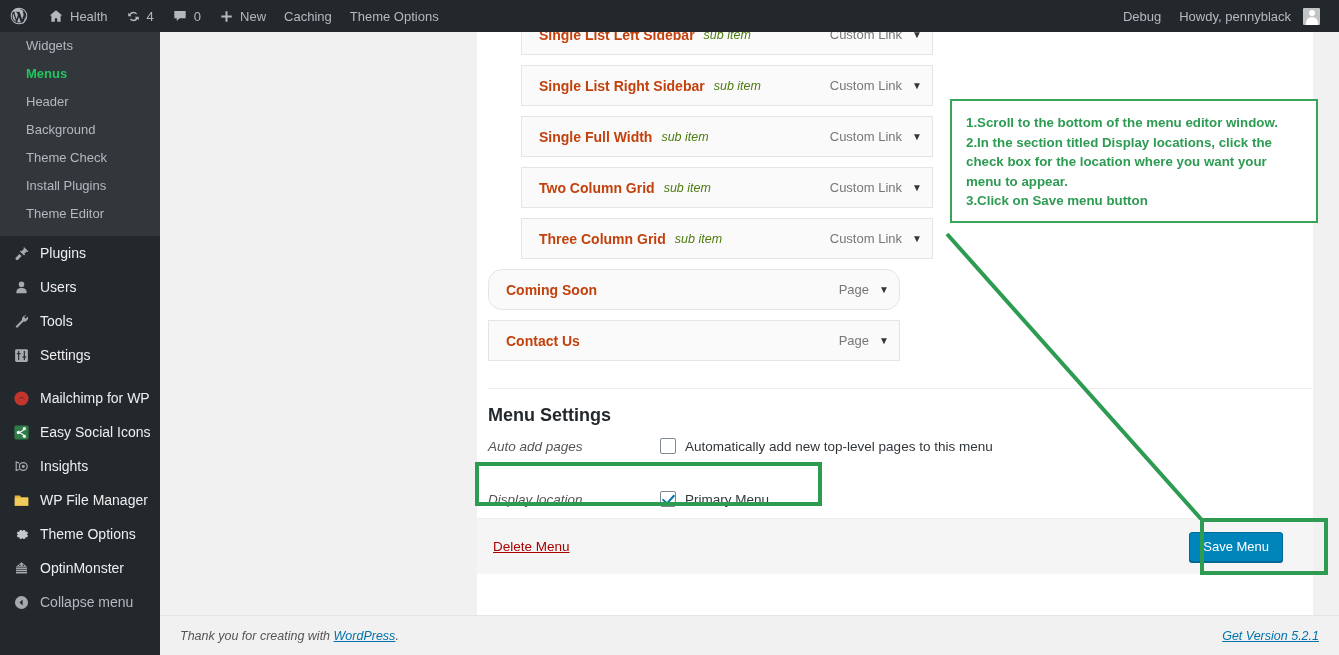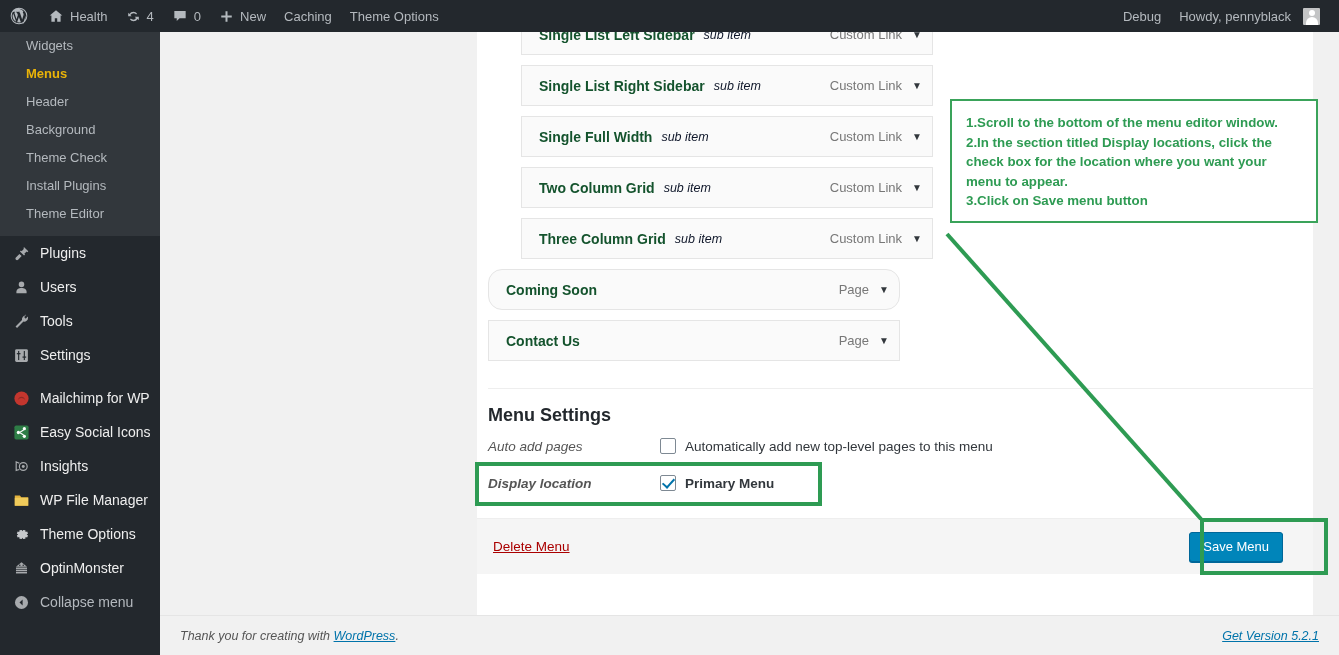--- a/index.html
+++ b/index.html
@@ -45,21 +45,21 @@
   
   .sidebar {
     position: absolute; top: 32px; left: 0; width: 160px; height: 623px;
     background: #23282d; z-index: 50; font-size: 14px;
   }
   .submenu-block { background: #32373c; padding: 0 0 8px 0; }
   .submenu-item {
     display: block; padding: 6px 0 6px 26px; color: #b4b9be;
     font-size: 13px; line-height: 16px; white-space: nowrap;
   }
-  .submenu-item.current { color: #eab308; font-weight: bold; }
+  .submenu-item.current { color: #22c55e; font-weight: bold; }
   .menu-item {
     display: flex; align-items: center; gap: 9px;
     padding: 7px 8px 7px 11px; color: #eee; font-size: 14px;
     line-height: 18px; white-space: nowrap;
   }
   .menu-item .mi-ico {
     width: 20px; height: 20px; display: flex;
     align-items: center; justify-content: center; flex: 0 0 20px;
   }
   .menu-sep { height: 9px; }
@@ -75,25 +75,25 @@
     background: #fff;
   }
   .menu-rows { padding: 0 0 0 0; position: relative; }
 
   .mrow {
     background: #fafafa; border: 1px solid #e5e5e5;
     display: flex; align-items: center; height: 41px;
     position: absolute; left: 0;
   }
   .mrow .title {
-    font-size: 14px; color: #14532d; font-weight: bold;
+    font-size: 14px; color: #c2410c; font-weight: bold;
     margin-left: 17px; white-space: nowrap;
   }
   .mrow .subitem {
-    font-size: 12.5px; color: #0f172a; font-style: italic; margin-left: 9px;
+    font-size: 12.5px; color: #4d7c0f; font-style: italic; margin-left: 9px;
   }
   .mrow .typelabel {
     margin-left: auto; font-size: 13px; color: #777; white-space: nowrap;
   }
   .mrow .caret {
     width: 30px; display: flex; align-items: center; justify-content: center;
     color: #32373c; font-size: 10px;
   }
 
   .divider { position: absolute; height: 1px; background: #eee; }
@@ -391,21 +391,21 @@
       <div class="divider" style="left:11px; top:356px; width:825px;"></div>
 
       <h2 class="settings-title" style="left:11px; top:373px;">Menu Settings</h2>
 
       <div class="srow" style="left:11px; top:406px;">
         <span class="slabel">Auto add pages</span>
         <span class="cbox"></span>
         <span class="ctext">Automatically add new top-level pages to this menu</span>
       </div>
 
-      <div class="srow" style="left:11px; top:443px;font-weight:bold;">
+      <div class="srow" style="left:11px; top:459px;">
         <span class="slabel">Display location</span>
         <span class="cbox checked"></span>
         <span class="ctext">Primary Menu</span>
       </div>
 
       <div class="footerbar" style="left:0px; top:486px; width:836px; height:56px; padding:0 16px;">
         <a class="delete-link">Delete Menu</a>
         <button class="save-btn" style="margin-left:auto; margin-right:14px;">Save Menu</button>
       </div>
     </div>

